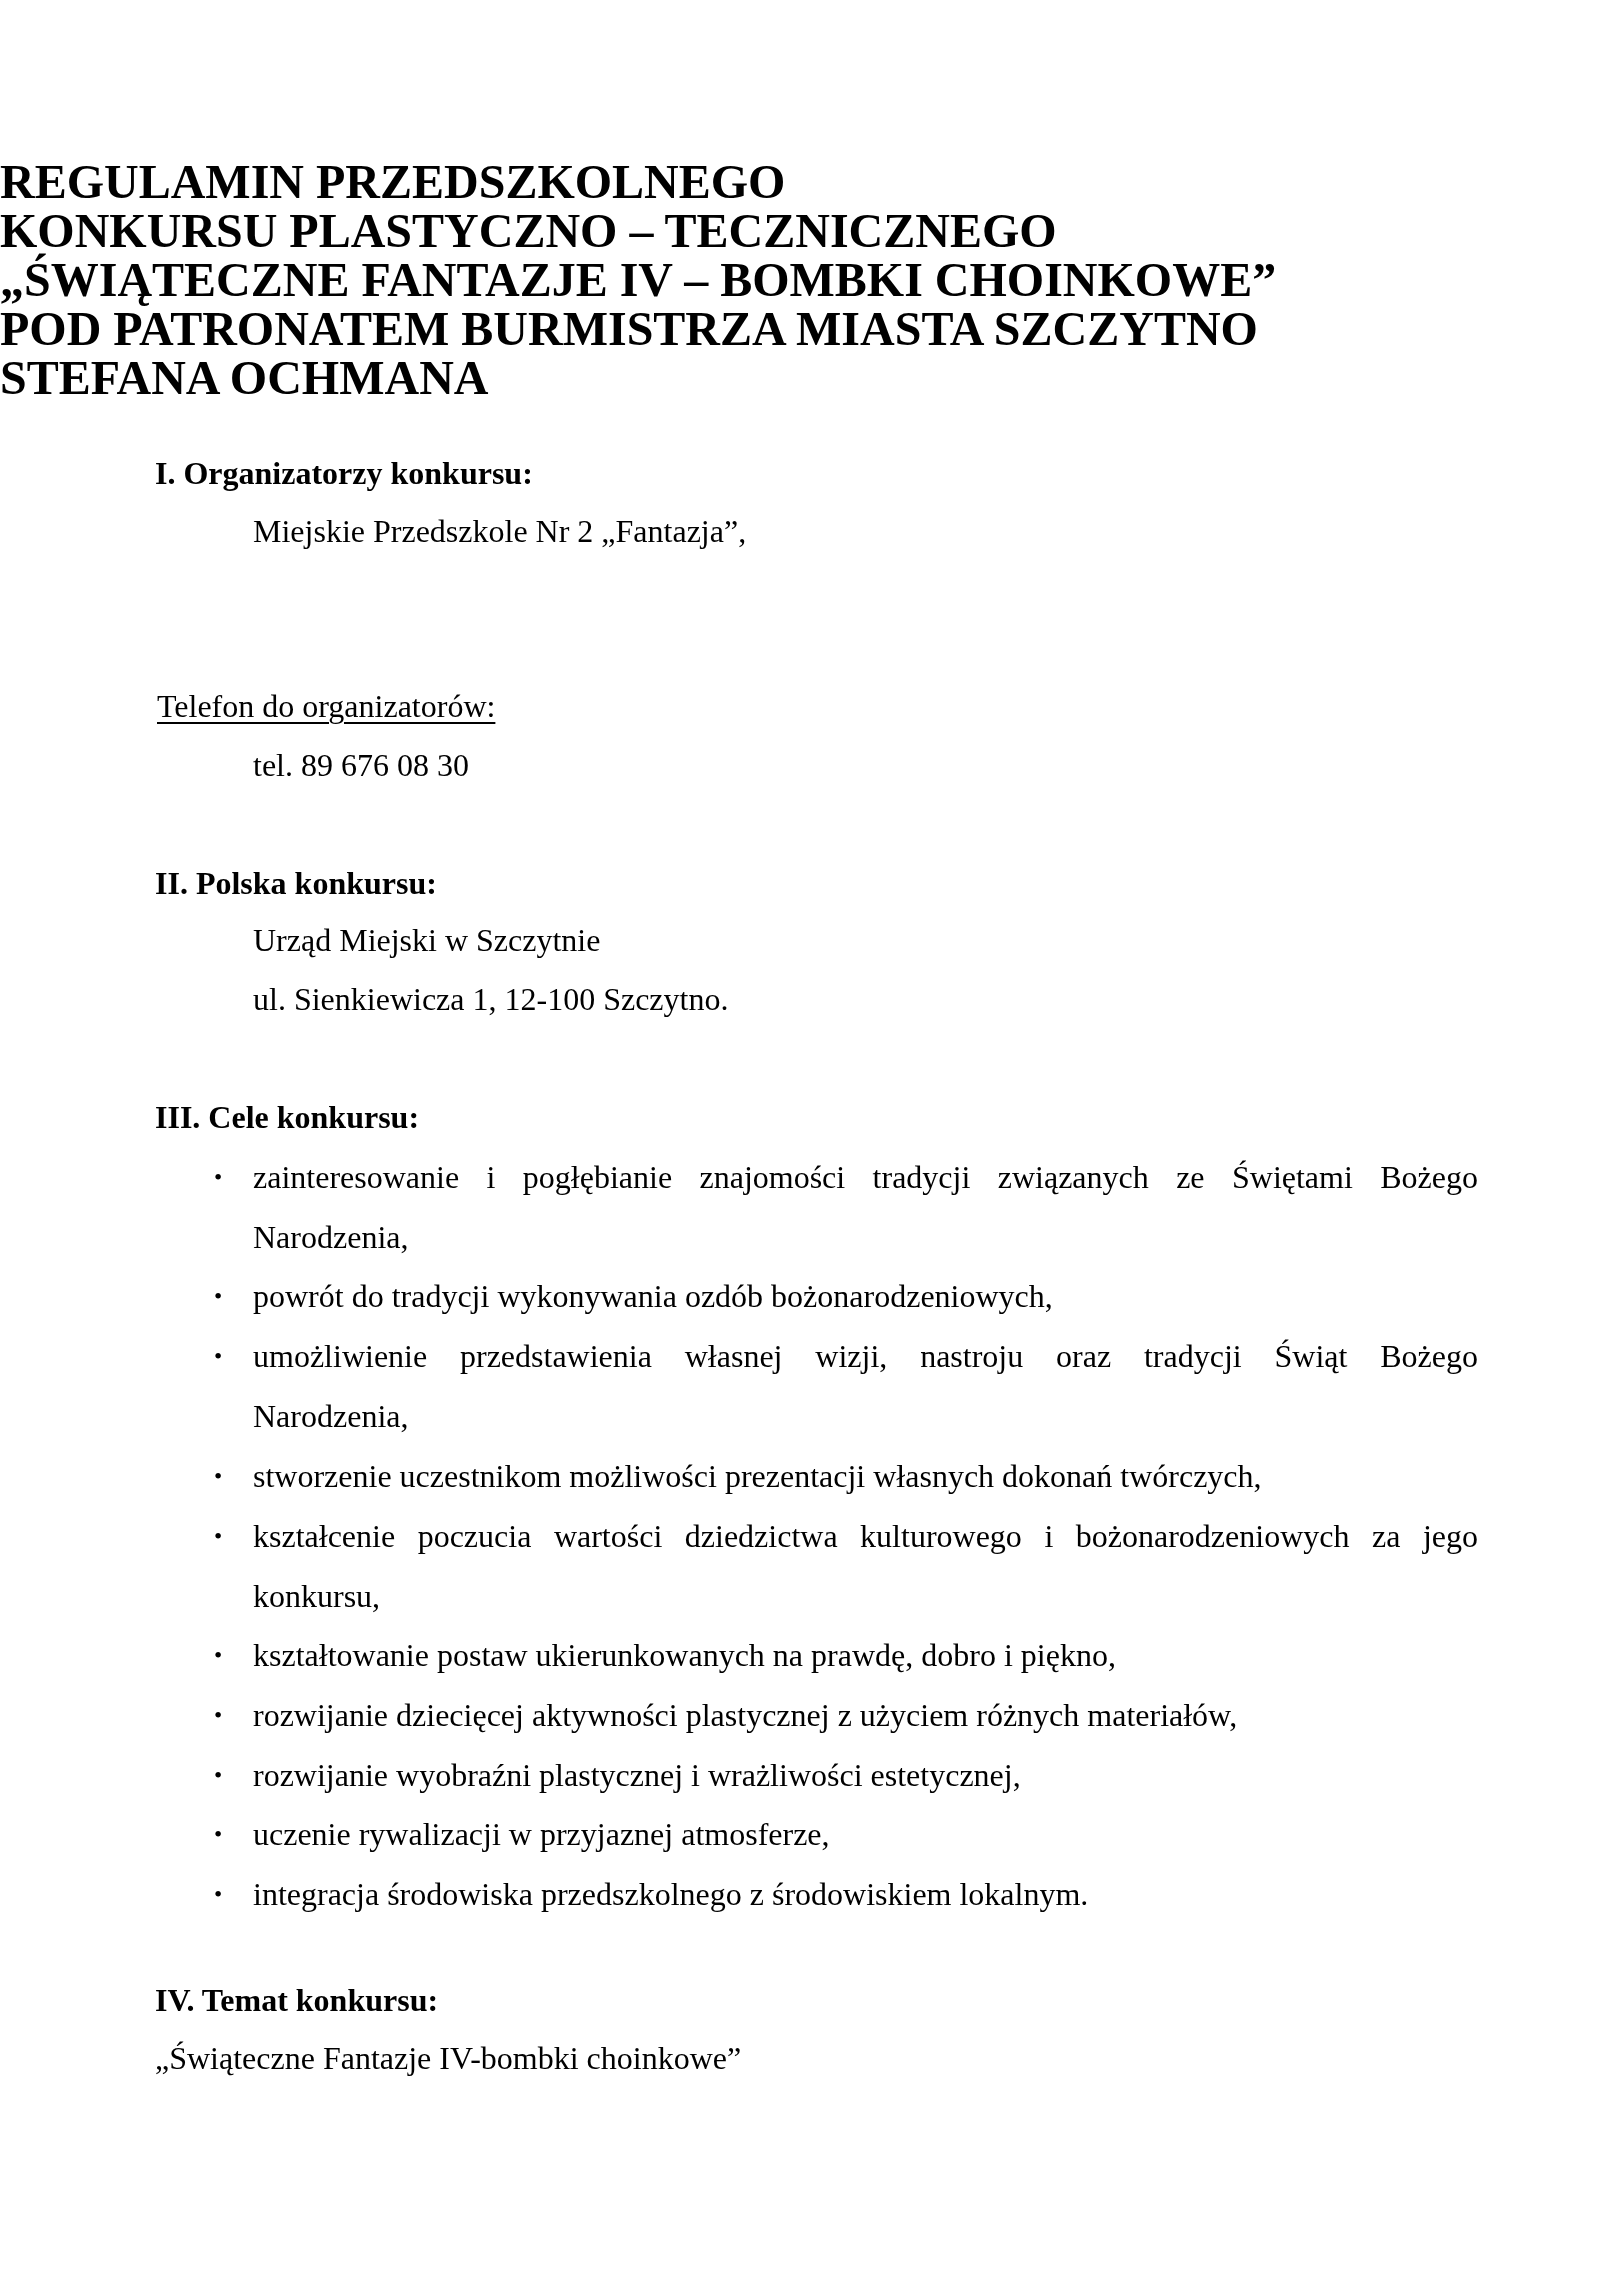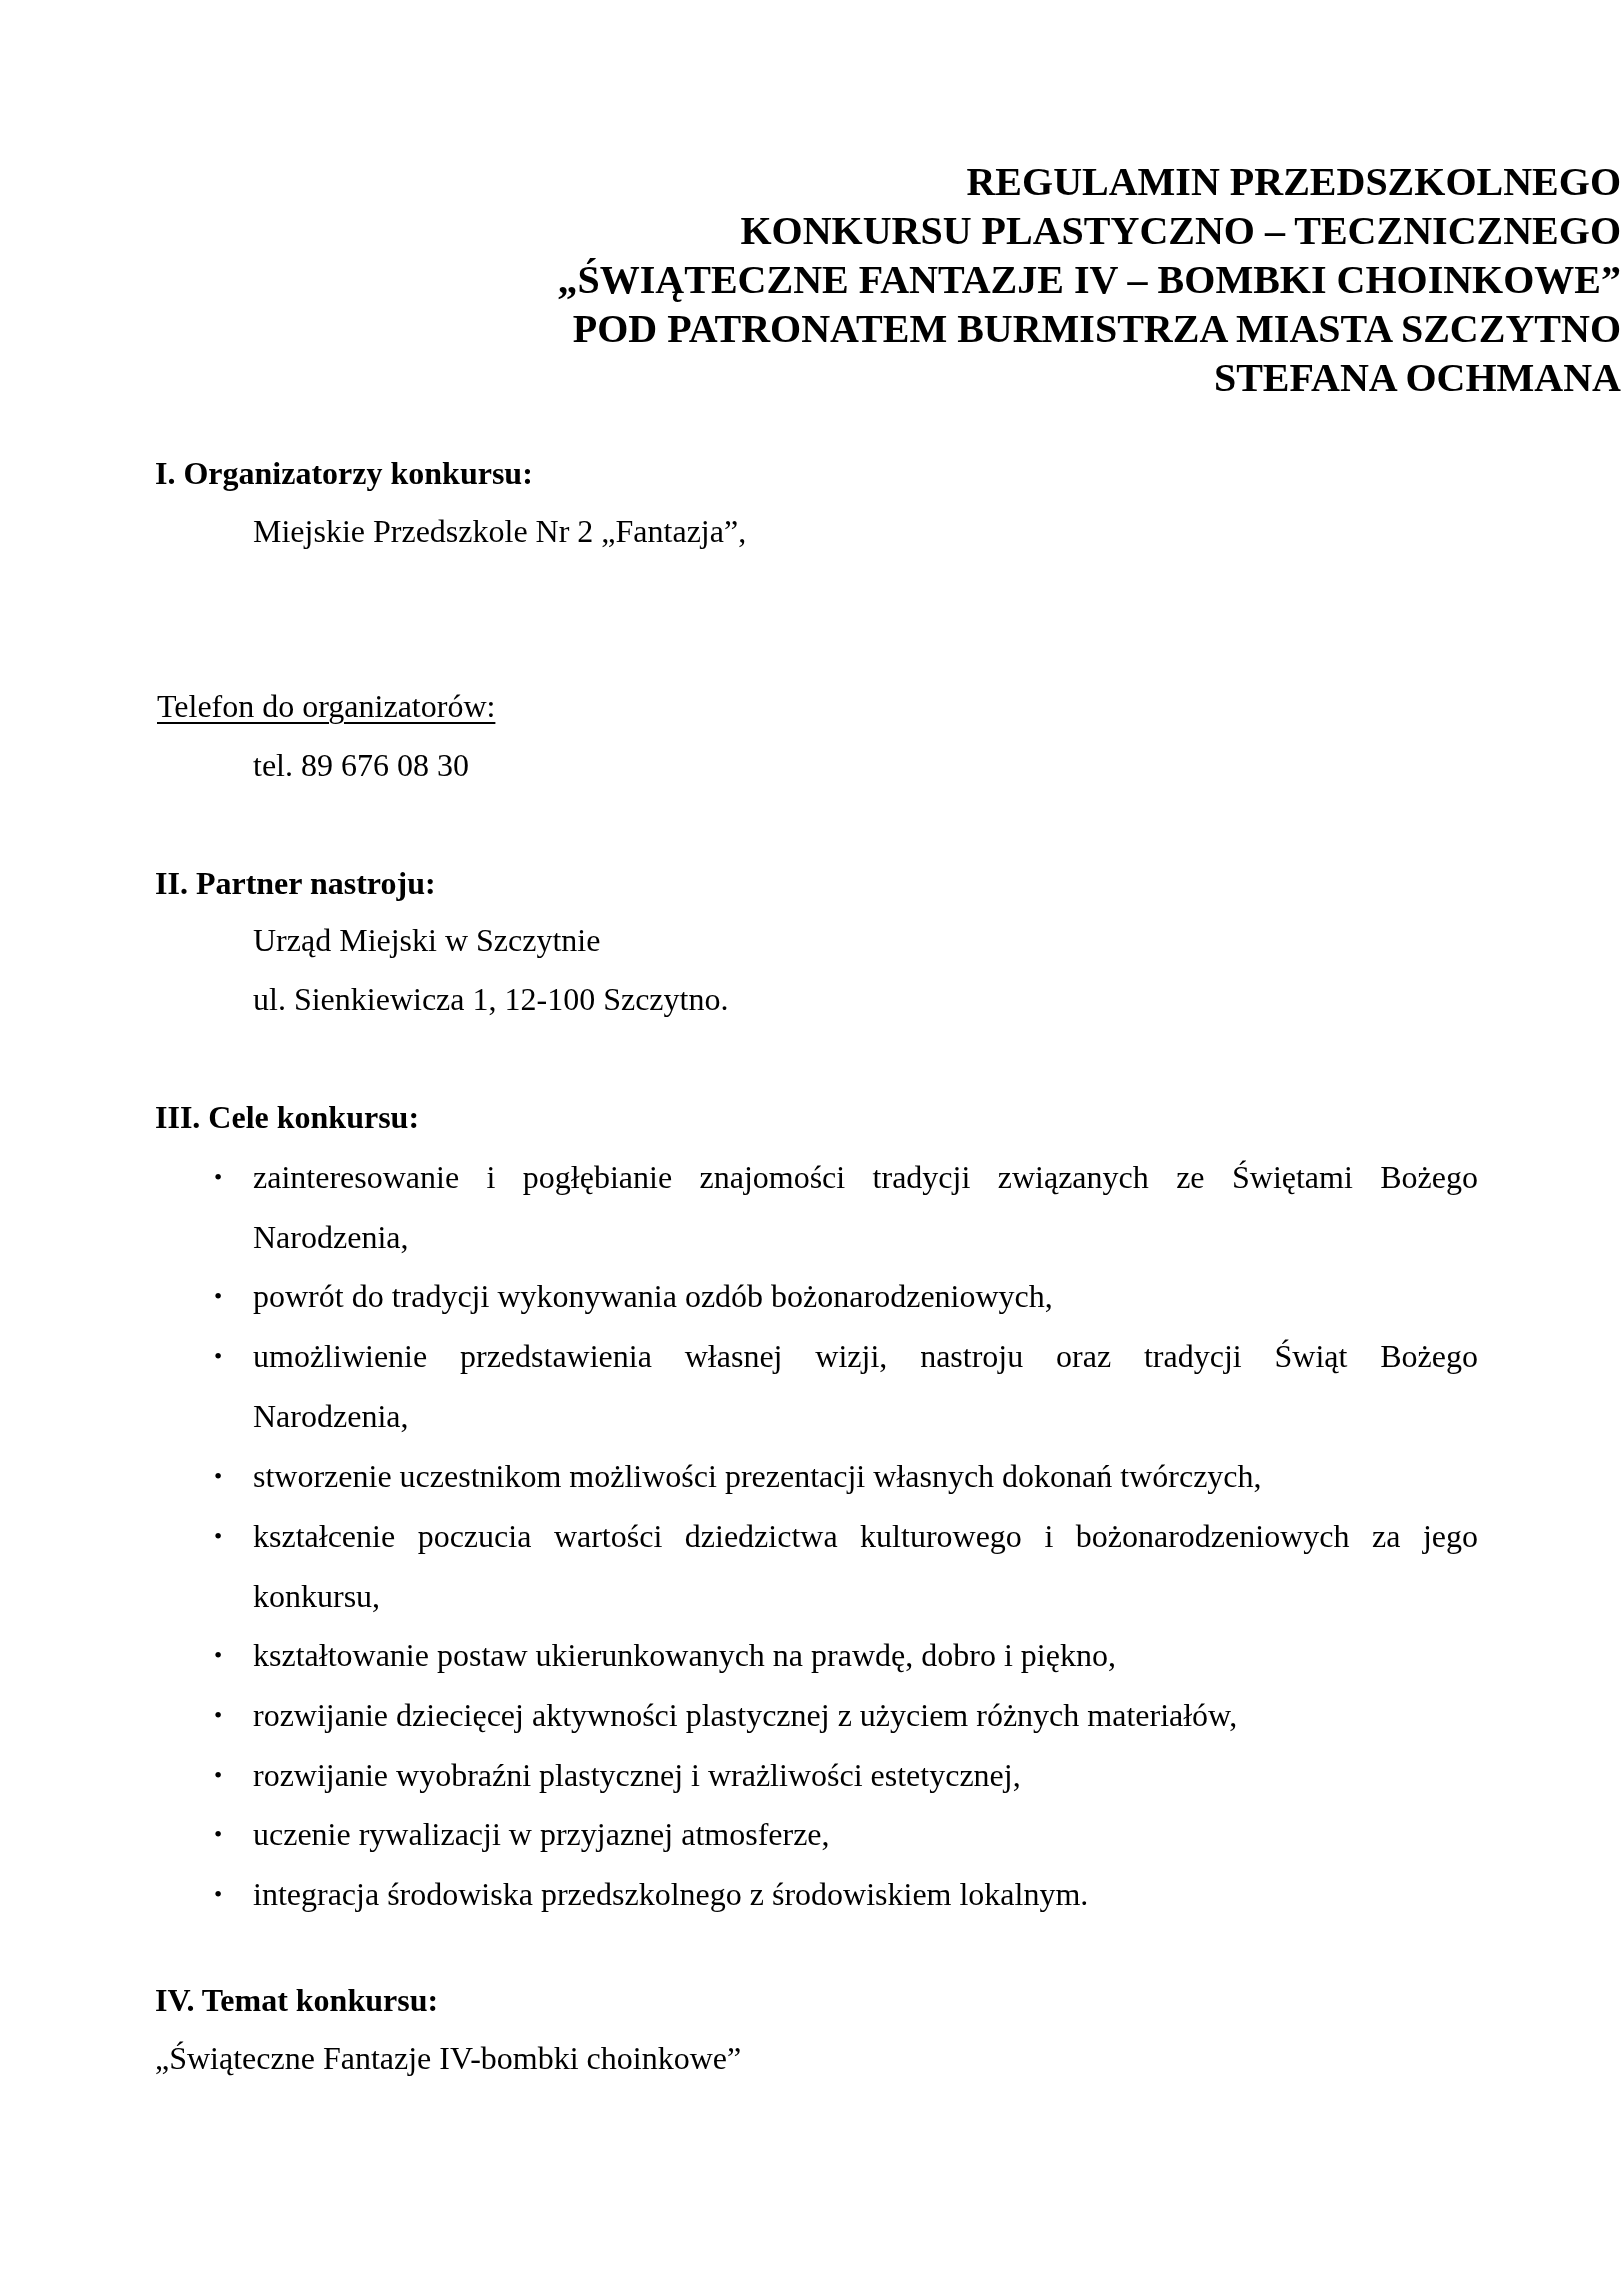--- a/index.html
+++ b/index.html
@@ -1,20 +1,20 @@
 <!DOCTYPE html>
 <html><head>
   <meta charset="utf-8">
   <style>
     html, body { margin: 0; padding: 0; background: #ffffff; }
     body { width: 1621px; height: 2293px; position: relative; overflow: hidden;
       font-family: "Liberation Serif", "DejaVu Serif", serif; color: #000; }
     .page { position: absolute; left: 0; top: 0; width: 1621px; height: 2293px; }
-    .title { position: absolute; left: 0; width: 1621px; top: 157px; text-align: right;
-      font-weight: bold; font-size: 40px; line-height: 49px; }
+    .title { position: absolute; left: 0; width: 1621px; top: 157px; text-align: left;
+      font-weight: bold; font-size: 48px; line-height: 49px; }
     .title div { white-space: nowrap; }
     .abs { position: absolute; white-space: nowrap; font-size: 32px; line-height: 39px; }
     .h { font-weight: bold; }
     .u { text-decoration: underline; text-underline-offset: 4.9px; text-decoration-thickness: 2px; }
     .bullet-item { position: absolute; left: 253px; width: 1225px; font-size: 32px; line-height: 60px;
       text-align: justify; text-align-last: left; }
     .bullet-item .dot { position: absolute; left: -39px; top: 0; font-size: 23.5px; line-height: 60px; }
     .bullet-item .line1 { display: block; text-align: justify; text-align-last: justify; }
     .bullet-item .line { display: block; text-align: center; }
   </style>
@@ -30,21 +30,21 @@
     <div>POD PATRONATEM BURMISTRZA MIASTA SZCZYTNO</div>
     <div>STEFANA OCHMANA</div>
   </div>
 
   <div class="abs h" style="left:155px; top:454px;">I. Organizatorzy konkursu:</div>
   <div class="abs" style="left:253px; top:512px;">Miejskie Przedszkole  Nr 2 „Fantazja”,</div>
 
   <div class="abs u" style="left:157px; top:687px;">Telefon do organizatorów:</div>
   <div class="abs" style="left:253px; top:746px;">tel. 89 676 08 30</div>
 
-  <div class="abs h" style="left:155px; top:864px;">II. Partner nastroju:</div>
+  <div class="abs h" style="left:155px; top:864px;">II. Polska konkursu:</div>
   <div class="abs" style="left:253px; top:921px;">Urząd Miejski w Szczytnie</div>
   <div class="abs" style="left:253px; top:980px;">ul. Sienkiewicza 1, 12-100 Szczytno.</div>
 
   <div class="abs h" style="left:155px; top:1098px;">III. Cele konkursu:</div>
 
   <div>
     <div class="bullet-item" style="top:1147px;">
       <span class="dot">•</span>
       <span class="line1">zainteresowanie i pogłębianie znajomości tradycji związanych ze Świętami Bożego</span>
       <span class="line">Narodzenia,</span>

